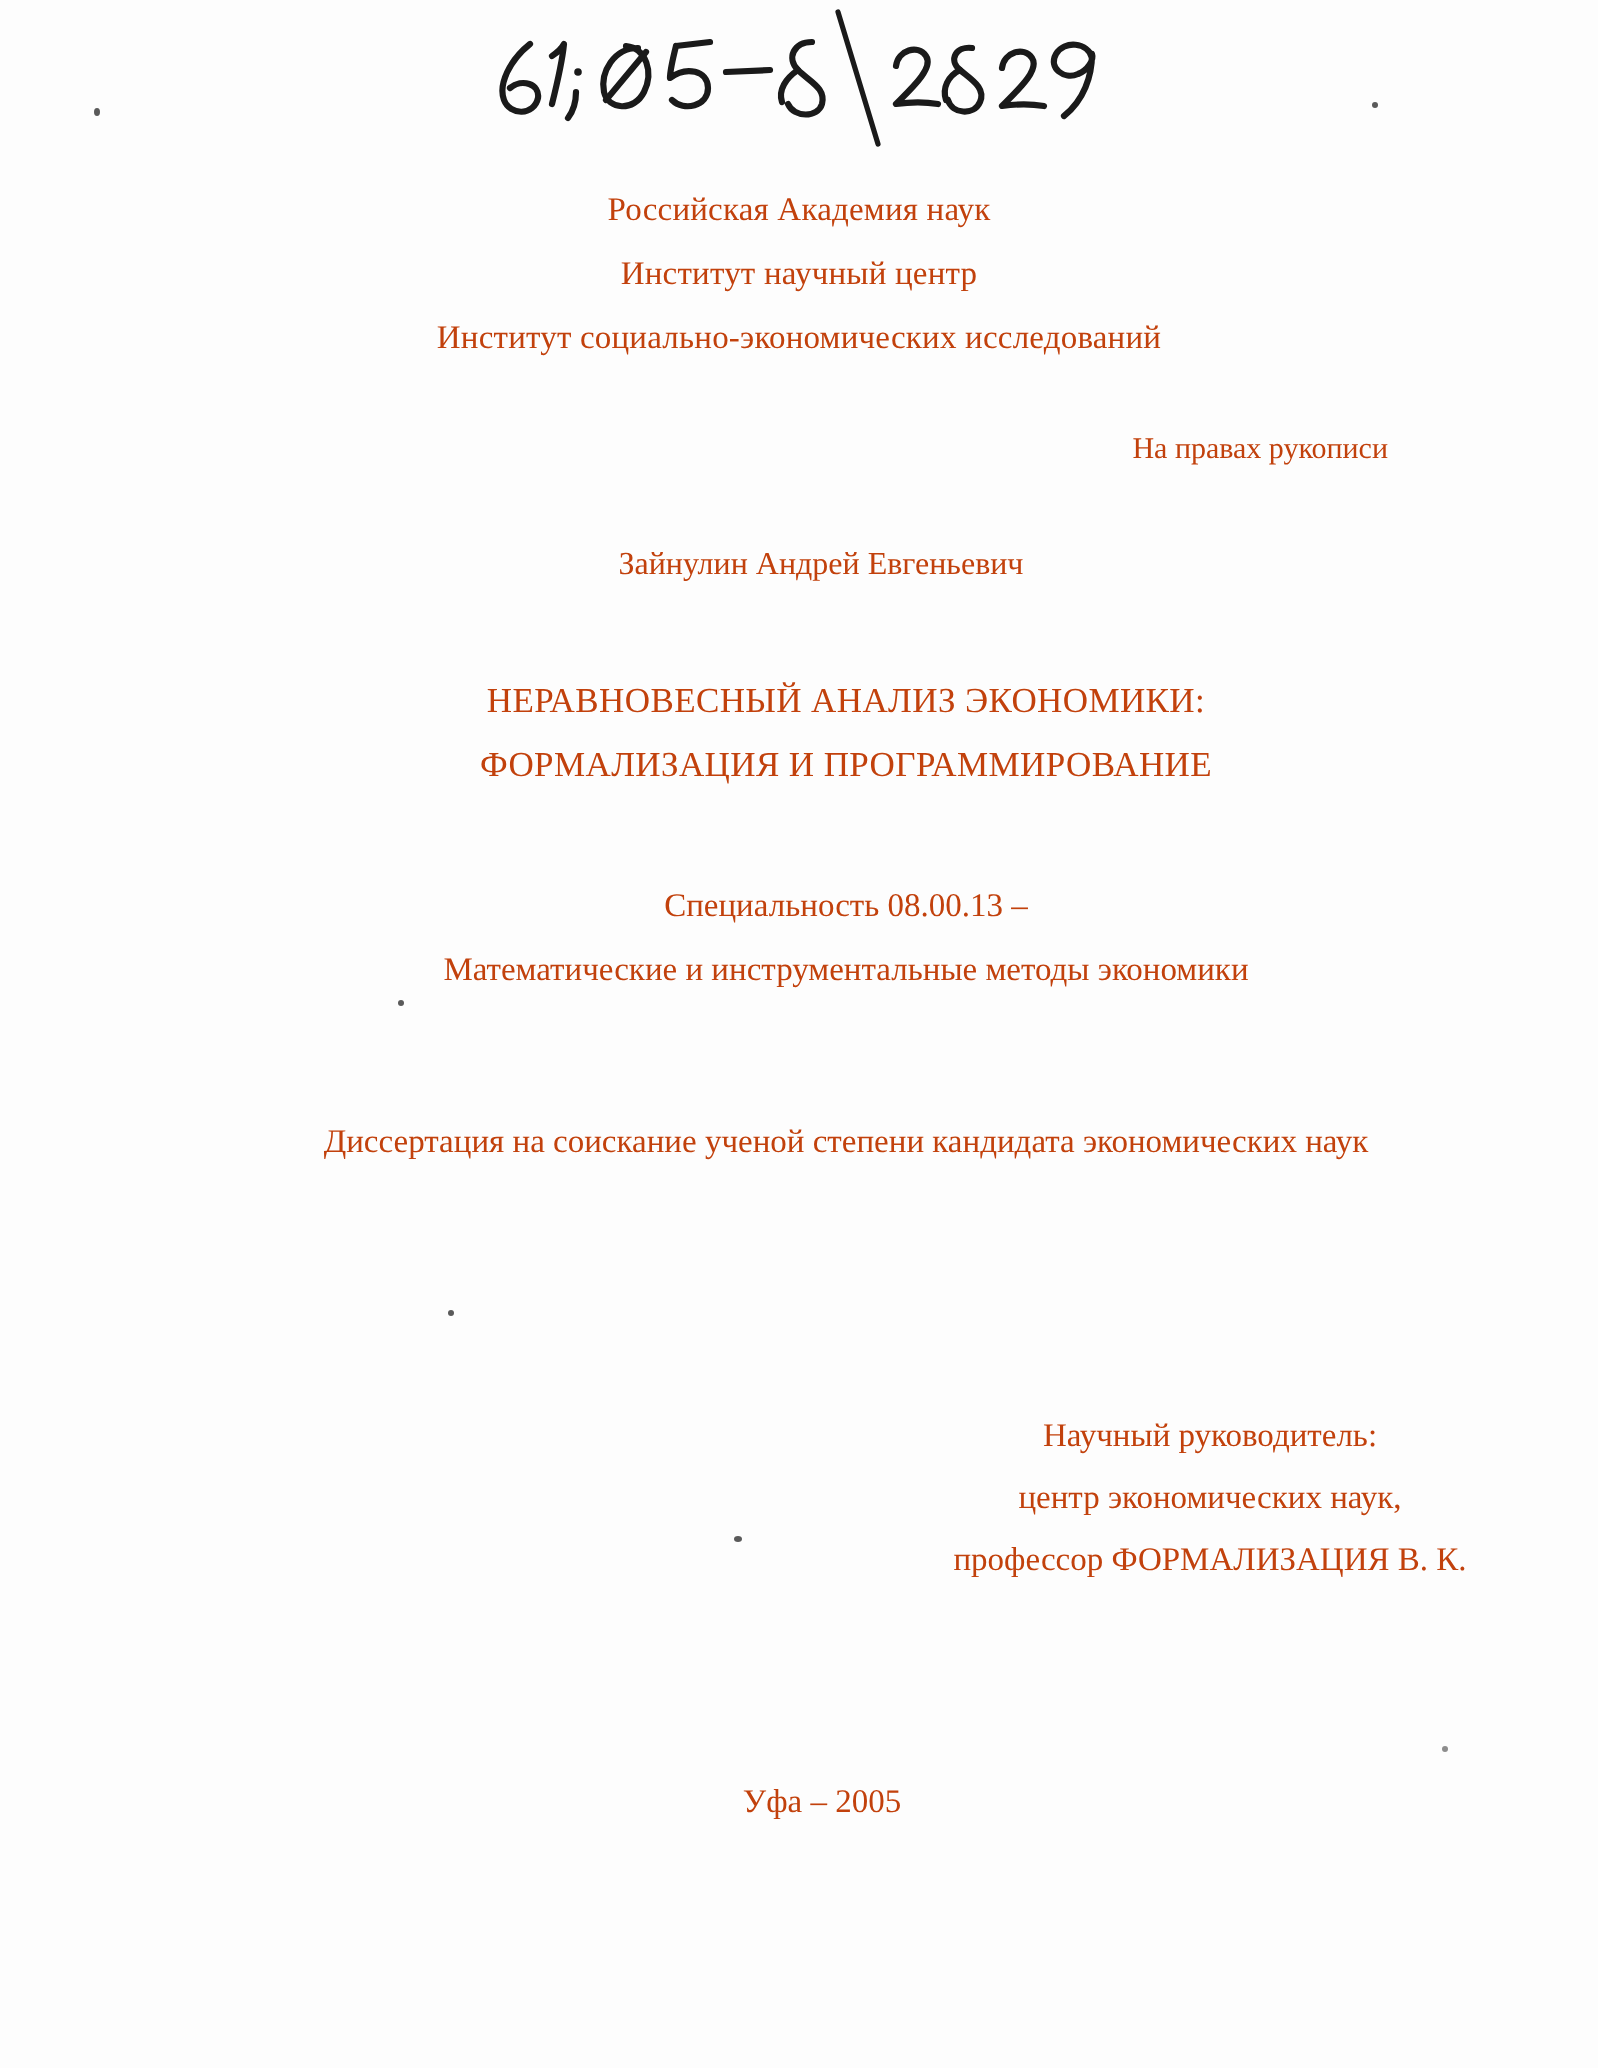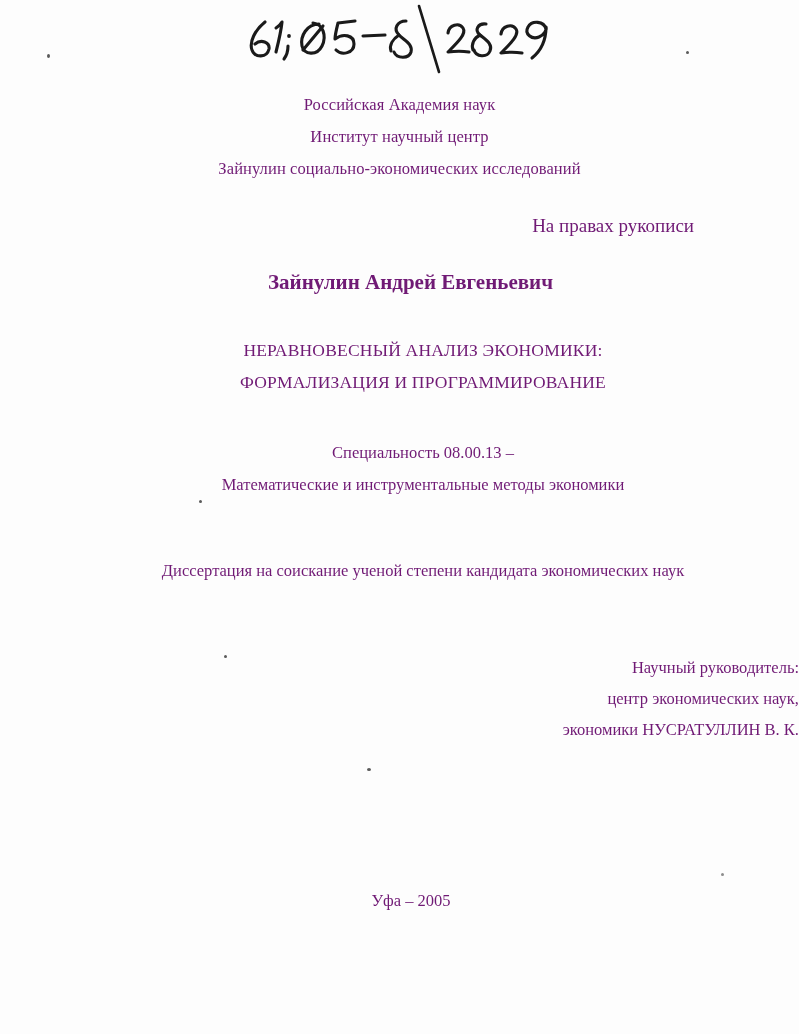--- a/index.html
+++ b/index.html
@@ -10,21 +10,21 @@
   body {
     font-family: "Liberation Serif", "DejaVu Serif", serif;
   }
   .page {
     position: relative;
     width: 799px;
     height: 1034px;
     margin: 0 auto;
     background: #fdfdfd;
     overflow: hidden;
-    color: #701a75;
+    color: #c2410c;
   }
 
   
   .stamp {
     position: absolute;
     left: 243px;
     top: 6px;
     width: 300px;
     height: 70px;
     pointer-events: none;
@@ -55,35 +55,35 @@
   }
 
   
   .manuscript-block {
     left: 0;
     top: 213px;
     width: 694px;
     text-align: right;
   }
   .manuscript-block .line {
-    font-size: 19px;
+    font-size: 15px;
     line-height: 25px;
   }
 
   
   .author-block {
     left: 0;
     top: 270px;
     width: 799px;
     text-align: center;
   }
   .author-block .line {
-    font-size: 21px;
-    line-height: 25px;
-    font-weight: bold;
+    font-size: 16px;
+    line-height: 25px;
+    font-weight: normal;
     padding-left: 22px;
   }
 
   
   .title-block {
     left: 0;
     top: 334px;
     width: 846px;
     text-align: center;
   }
@@ -113,23 +113,23 @@
     text-align: center;
   }
   .degree-block .line {
     font-size: 16.5px;
     line-height: 25px;
   }
 
   
   .supervisor-block {
     left: 411px;
-    top: 652px;
+    top: 702px;
     width: 388px;
-    text-align: right;
+    text-align: center;
   }
   .supervisor-block .line {
     font-size: 16.5px;
     line-height: 31px;
   }
 
   
   .footer-block {
     left: 0;
     top: 888px;
@@ -184,21 +184,21 @@
       <path d="M258 28 C259 20, 269 17, 273 23 C277 29, 266 39, 258 47 C265 46, 273 46, 279 47"></path>
 
       <path d="M303 23 C301 15, 289 14, 285 21 C281 28, 289 34, 296 31 C301 29, 304 24, 303 21 C303 32, 299 44, 289 52"></path>
     </svg>
 
   </div>
 
   <div class="block header-block">
     <span class="line">Российская Академия наук</span>
     <span class="line">Институт научный центр</span>
-    <span class="line">Зайнулин социально-экономических исследований</span>
+    <span class="line">Институт социально-экономических исследований</span>
   </div>
 
   <div class="block manuscript-block">
     <span class="line">На правах рукописи</span>
   </div>
 
   <div class="block author-block">
     <span class="line">Зайнулин Андрей Евгеньевич</span>
   </div>
 
@@ -212,21 +212,21 @@
     <span class="line">Математические и инструментальные методы экономики</span>
   </div>
 
   <div class="block degree-block">
     <span class="line">Диссертация на соискание ученой степени кандидата экономических наук</span>
   </div>
 
   <div class="block supervisor-block">
     <span class="line">Научный руководитель:</span>
     <span class="line">центр экономических наук,</span>
-    <span class="line">экономики НУСРАТУЛЛИН В. К.</span>
+    <span class="line">профессор ФОРМАЛИЗАЦИЯ В. К.</span>
   </div>
 
   <div class="block footer-block">
     <span class="line">Уфа – 2005</span>
   </div>
 
   <div class="speck" style="left:47px;  top:54px;  width:3px; height:4px;"></div>
   <div class="speck" style="left:686px; top:51px;  width:3px; height:3px;"></div>
   <div class="speck" style="left:199px; top:500px; width:3px; height:3px;"></div>
   <div class="speck" style="left:224px; top:655px; width:3px; height:3px;"></div>

